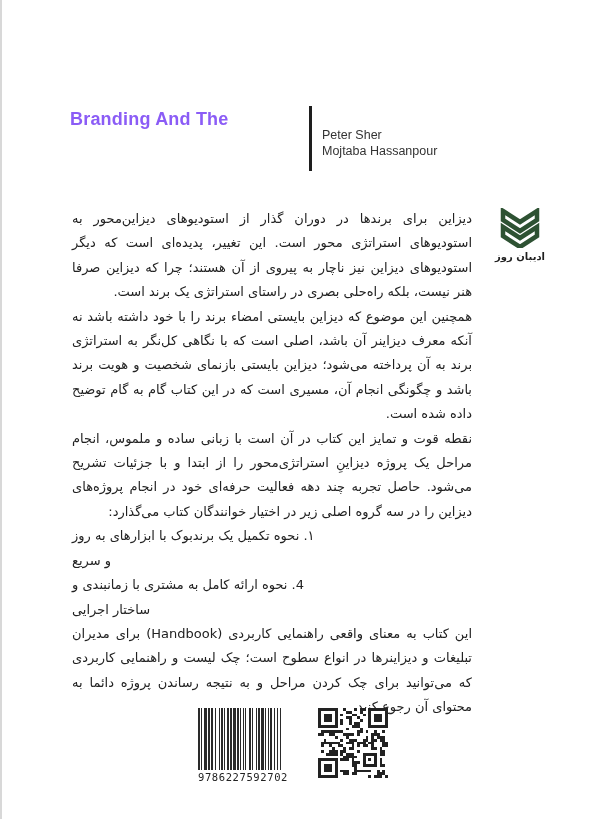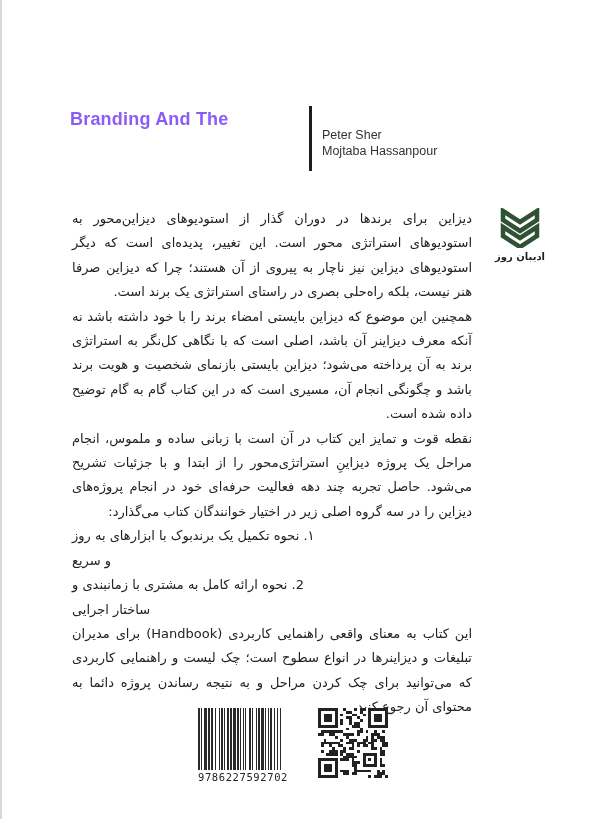--- a/index.html
+++ b/index.html
@@ -99,21 +99,21 @@
     <path d="M3 19 L20 30 L37 19 L37 28 L20 39 L3 28 Z" fill="none" stroke="#2e5233" stroke-width="4.5" stroke-linejoin="miter"></path>
   </svg>
   <div class="publisher-name">ادیبان روز</div>
 </div>
 
 <div class="body-text">
   <p>دیزاین برای برندها در دوران گذار از استودیوهای دیزاین‌محور به استودیوهای استراتژی محور است. این تغییر، پدیده‌ای است که دیگر استودیوهای دیزاین نیز ناچار به پیروی از آن هستند؛ چرا که دیزاین صرفا هنر نیست، بلکه راه‌حلی بصری در راستای استراتژی یک برند است.</p>
   <p>همچنین این موضوع که دیزاین بایستی امضاء برند را با خود داشته باشد نه آنکه معرف دیزاینر آن باشد، اصلی است که با نگاهی کل‌نگر به استراتژی برند به آن پرداخته می‌شود؛ دیزاین بایستی بازنمای شخصیت و هویت برند باشد و چگونگی انجام آن، مسیری است که در این کتاب گام به گام توضیح داده شده است.</p>
   <p>نقطه قوت و تمایز این کتاب در آن است با زبانی ساده و ملموس، انجام مراحل یک پروژه  دیزاینِ استراتژی‌محور را از ابتدا و با جزئیات تشریح می‌شود. حاصل تجربه چند دهه فعالیت حرفه‌ای خود در انجام پروژه‌های دیزاین را در سه گروه اصلی زیر در اختیار خوانندگان کتاب می‌گذارد:</p>
   <div class="list-item">۱. نحوه تکمیل یک برندبوک با ابزارهای به روز و سریع</div>
-  <div class="list-item">2. نحوه ارائه کامل به مشتری با زمانبندی و ساختار اجرایی</div>
+  <div class="list-item">4. نحوه ارائه کامل به مشتری با زمانبندی و ساختار اجرایی</div>
   <p>این کتاب به معنای واقعی راهنمایی کاربردی (Handbook) برای مدیران تبلیغات و دیزاینرها در انواع سطوح است؛ چک لیست و راهنمایی کاربردی که می‌توانید برای چک کردن مراحل و به نتیجه رساندن پروژه دائما به محتوای آن رجوع کنید.</p>
 </div>
 
 <div class="barcode-wrap">
   <div class="barcode-bars" id="bars">
       <span style="width: 2.1px; background: rgb(42, 42, 42);"></span>
       <span style="width: 1.05px; background: rgb(255, 255, 255);"></span>
       <span style="width: 1.05px; background: rgb(42, 42, 42);"></span>
       <span style="width: 2.1px; background: rgb(255, 255, 255);"></span>
       <span style="width: 3.15px; background: rgb(42, 42, 42);"></span>

